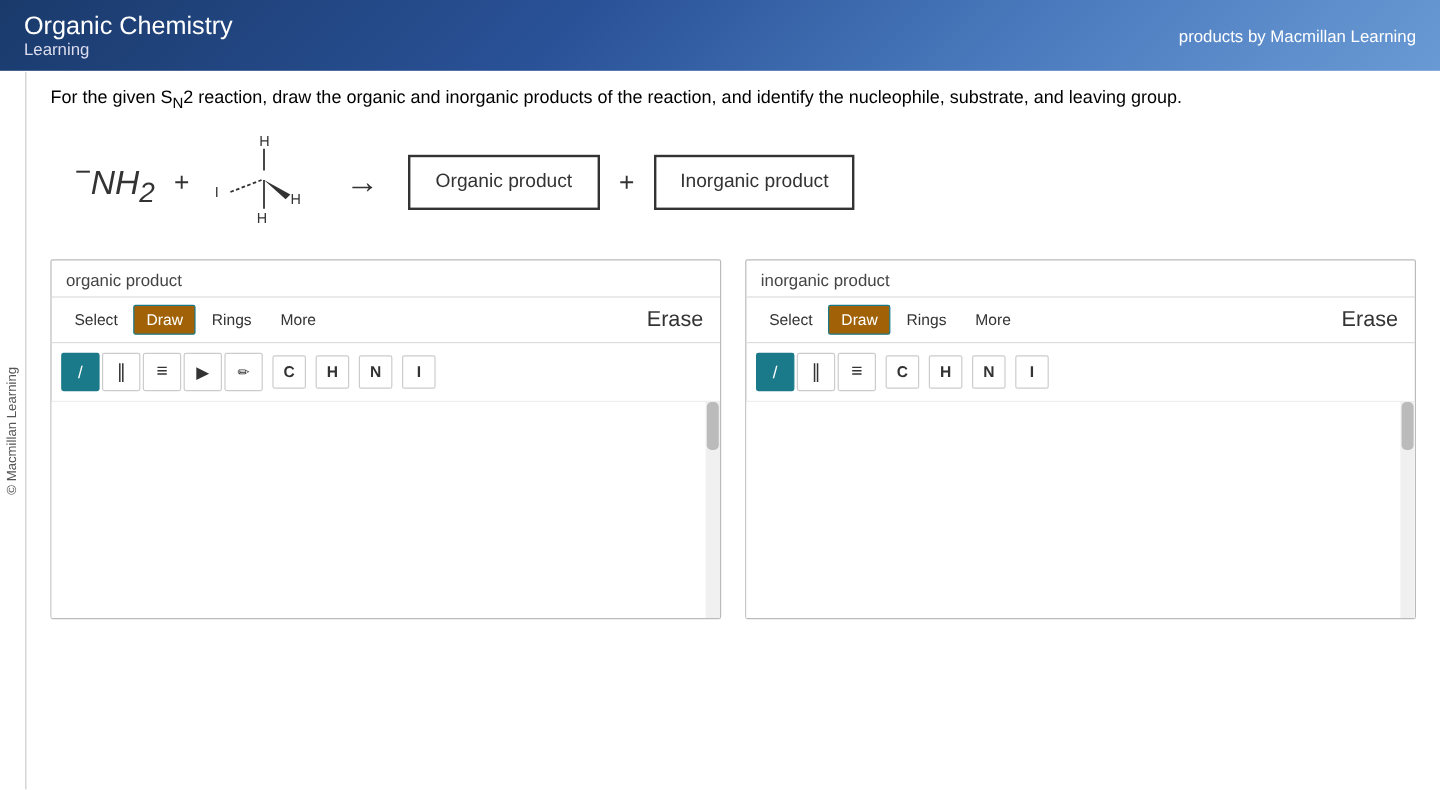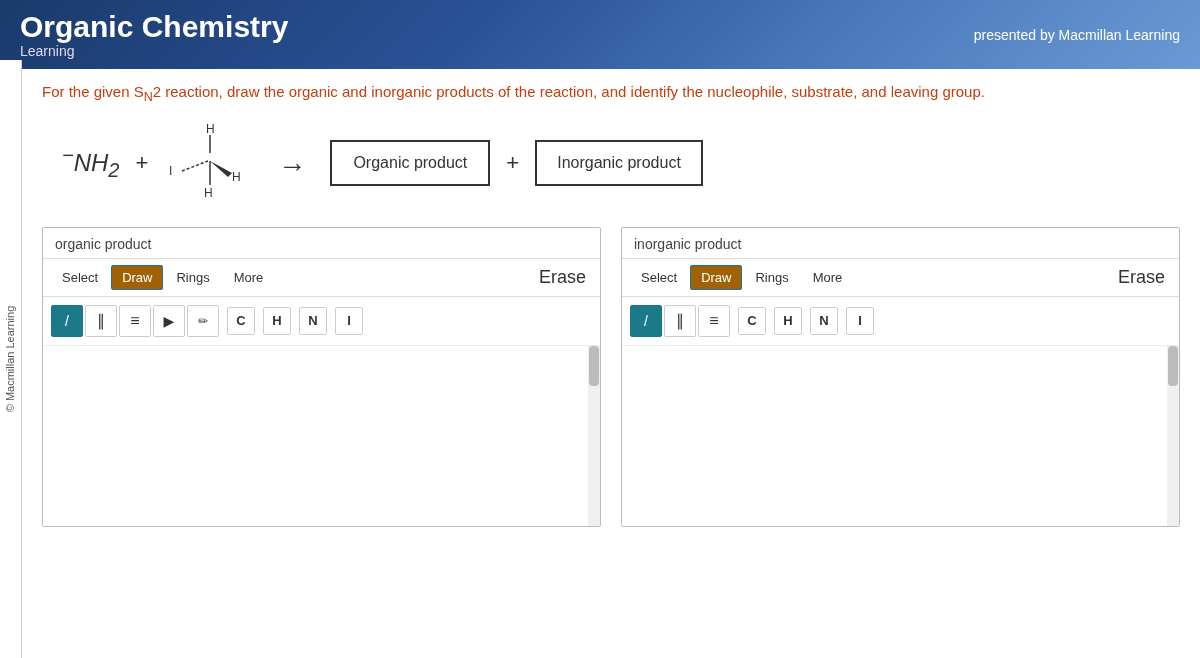--- a/index.html
+++ b/index.html
@@ -17,22 +17,22 @@
       background: linear-gradient(135deg, #1a3a6b 0%, #2a5298 40%, #4a7abd 70%, #6a9ad4 100%);
       padding: 10px 20px 10px 20px;
       display: flex;
       align-items: center;
       justify-content: space-between;
       position: relative;
       overflow: hidden;
     }
     .header-left { }
     .header-title {
-      font-size: 30px;
-      font-weight: bold;
+      font-size: 21px;
+      font-weight: normal;
       color: #fff;
       line-height: 1.1;
     }
     .header-subtitle {
       font-size: 14px;
       color: #dde;
     }
     .header-presented {
       font-size: 14px;
       color: #fff;
@@ -61,36 +61,36 @@
     }
 
     
     .main-content {
       margin-left: 22px;
       padding: 12px 20px;
     }
 
     .question-text {
       font-size: 15px;
-      color: #c2410c;
+      color: #000000;
       line-height: 1.5;
       margin-bottom: 16px;
     }
 
     
     .reaction-area {
       display: flex;
       align-items: center;
       gap: 16px;
       margin-bottom: 24px;
       padding-left: 20px;
     }
 
     .reagent-nh2 {
-      font-size: 24px;
+      font-size: 28px;
       color: #333;
       font-style: italic;
     }
 
     .plus-sign {
       font-size: 22px;
       color: #333;
     }
 
     .molecule-structure {
@@ -238,21 +238,21 @@
     }
   </style>
 </head>
 <body>
 
 <div class="header">
   <div class="header-left">
     <div class="header-title">Organic Chemistry</div>
     <div class="header-subtitle">Learning</div>
   </div>
-  <div class="header-presented">presented by Macmillan Learning</div>
+  <div class="header-presented">products by Macmillan Learning</div>
 </div>
 
 <div class="sidebar-label">
   <span>© Macmillan Learning</span>
 </div>
 
 <div class="main-content">
 
   <div class="question-text">
     For the given S<sub>N</sub>2 reaction, draw the organic and inorganic products of the reaction, and identify the nucleophile, substrate, and leaving group.

